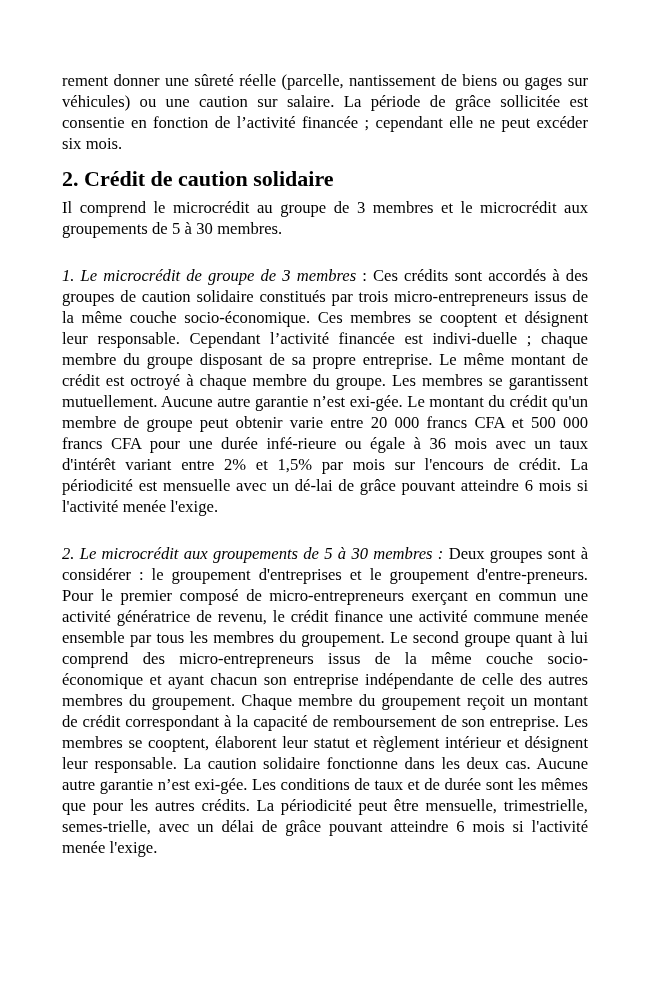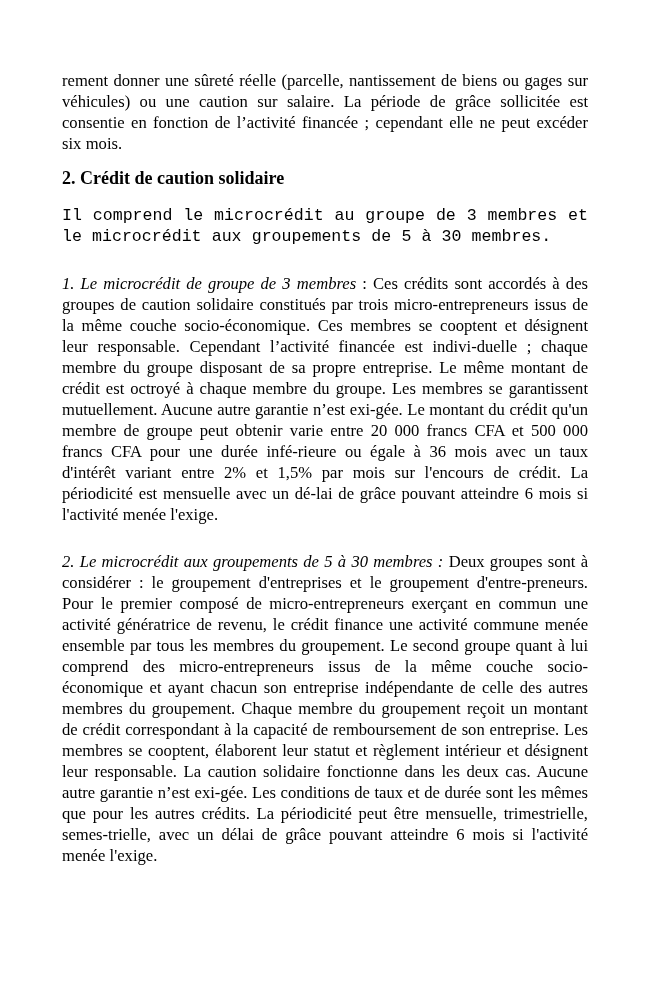--- a/index.html
+++ b/index.html
@@ -44,30 +44,29 @@
 
   
   .para.gap-full {
     margin-top: 26px;
   }
 
   
   .heading {
     margin: 0;
     padding-top: 14px;
-    font-size: 18px;
+    font-size: 22px;
     line-height: 21px;
     font-weight: bold;
     text-align: left;
   }
 
   
   .para.tight {
-    margin-top: 16px;
-    font-family: Liberation Mono, monospace;
+    margin-top: 8px;
   }
 
   .italic-lead {
     font-style: italic;
   }
 
   
   .nnbsp {
     white-space: nowrap;
   }

